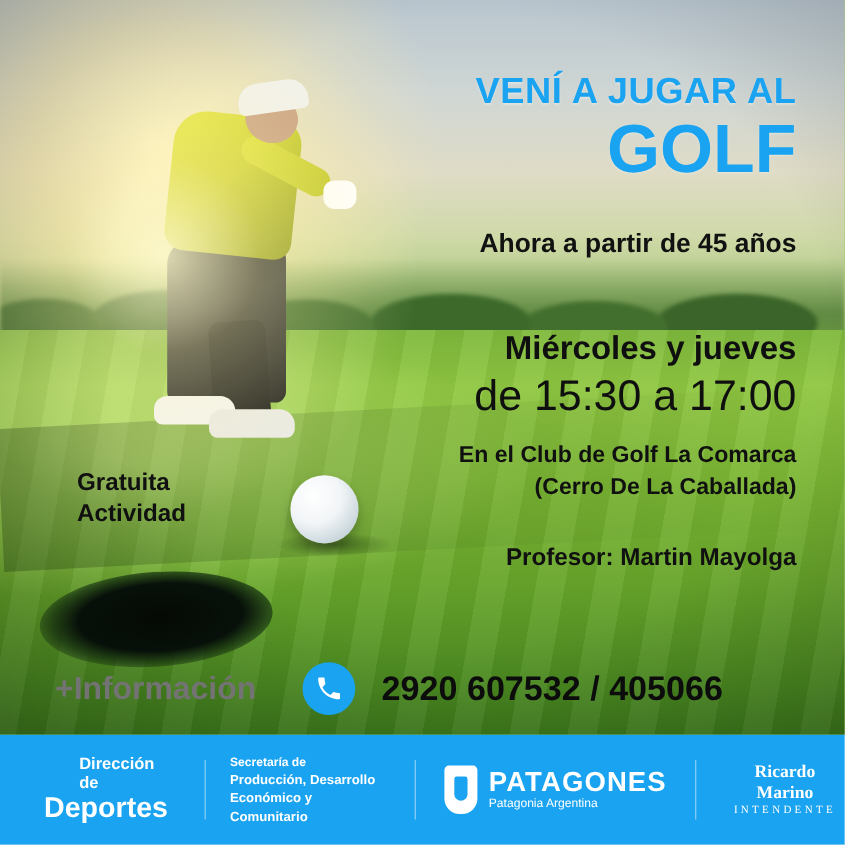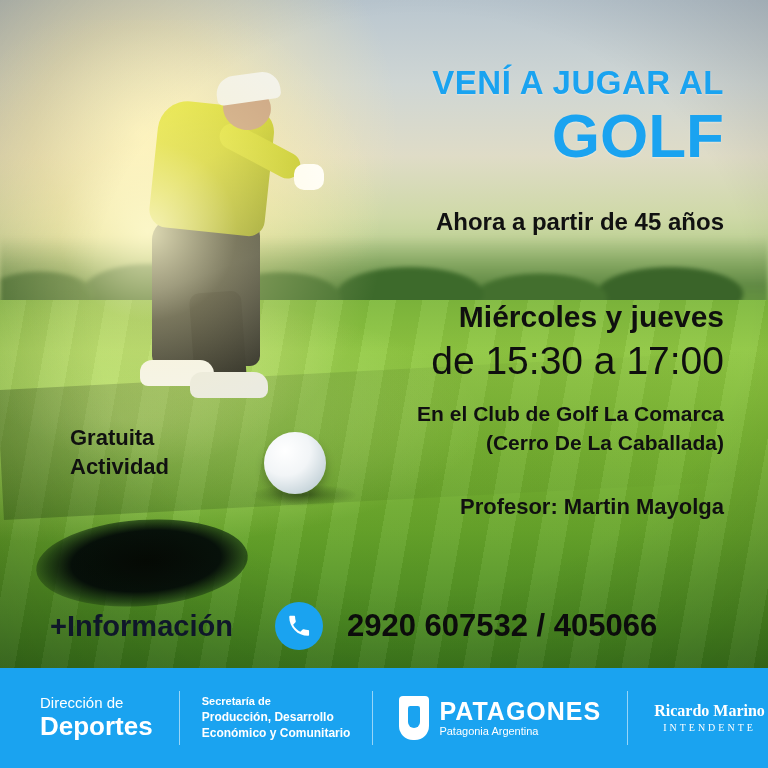--- a/index.html
+++ b/index.html
@@ -134,21 +134,21 @@
   }
   .gratuita {
     position:absolute; left:70px; top:424px; width:220px;
     font-size:22px; font-weight:bold; color:#101010; line-height:1.3;
   }
   .info-row {
     position:absolute; left:50px; top:598px; width:680px; height:56px;
     display:flex; align-items:center;
   }
   .info-label {
-    font-size:29px; font-weight:bold; color:#0f172a;
+    font-size:29px; font-weight:bold; color:#737373;
     white-space:nowrap;
   }
   .phone-icon {
     width:48px; height:48px; border-radius:50%;
     background:#1aa3f0; margin:0 24px 0 42px;
     display:flex; align-items:center; justify-content:center;
     color:#ffffff; flex:0 0 auto;
   }
   .phone-number {
     font-size:31px; font-weight:bold; color:#0c0c0c; white-space:nowrap;
@@ -156,21 +156,21 @@
 
   
   .footer {
     position:absolute; left:0; bottom:0; width:768px; height:100px;
     background:#1aa3f0;
     display:flex; align-items:center;
     color:#ffffff;
   }
   .f-block { display:flex; align-items:center; height:100%; }
   .f-deportes { padding-left:40px; padding-right:26px; }
-  .f-deportes .d1 { font-size:15px; font-weight:normal; line-height:1.15; }
+  .f-deportes .d1 { font-size:15px; font-weight:bold; line-height:1.15;margin-left:32px; }
   .f-deportes .d2 { font-size:26px; font-weight:bold; line-height:1.15; }
   .divider { width:1px; height:54px; background:rgba(255,255,255,0.55); }
   .f-secre { padding:0 22px; }
   .f-secre .s0 { font-size:11px; font-weight:bold; line-height:1.35; }
   .f-secre .s1 { font-size:12px; font-weight:bold; line-height:1.35; }
   .f-secre .s2 { font-size:12px; font-weight:bold; line-height:1.35; }
   .f-pat { padding:0 26px; display:flex; align-items:center; }
   .pat-shield {
     width:30px; height:44px; margin-right:10px;
     background:#ffffff;

